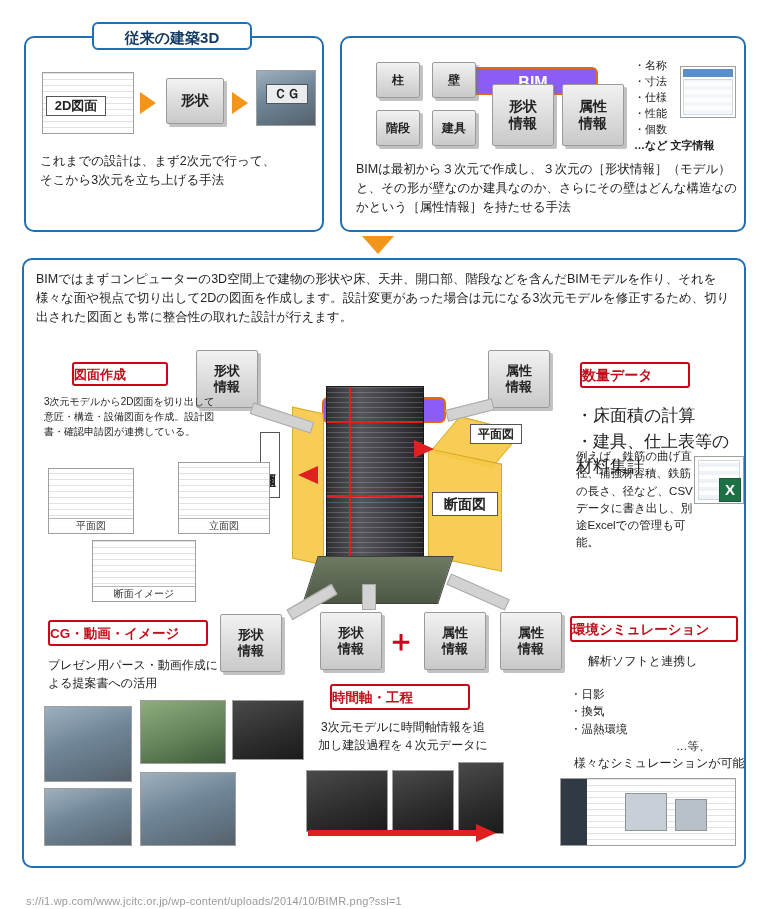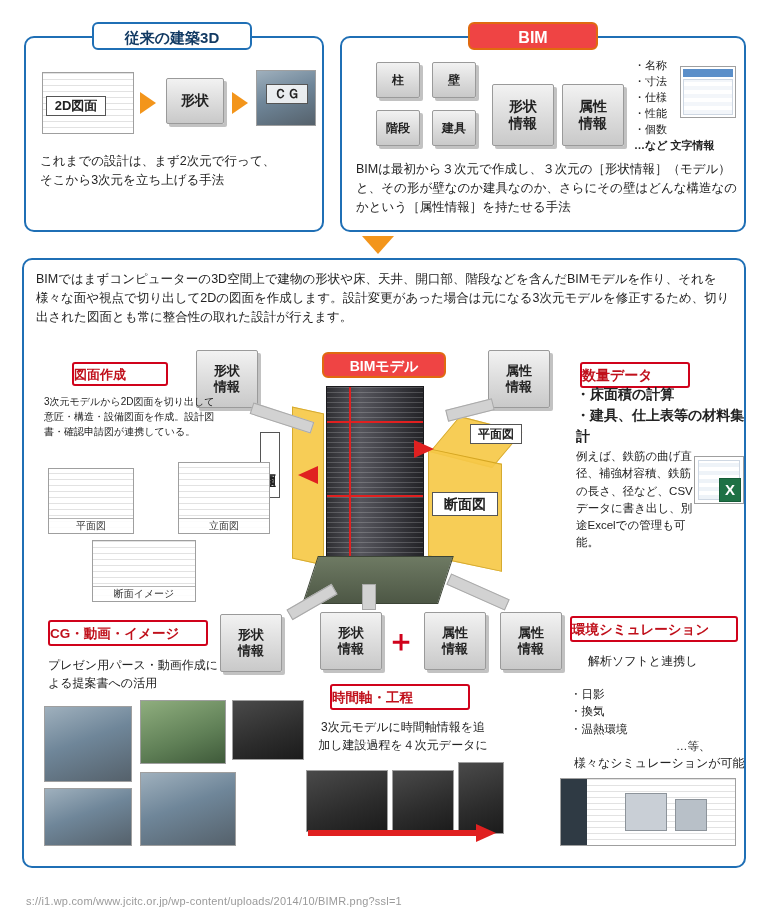--- a/index.html
+++ b/index.html
@@ -27,22 +27,23 @@
     border-radius:6px;
     font-weight:bold;
     color:#123a63;
     text-align:center;
     line-height:1.2;
     box-sizing:border-box;
     white-space:nowrap;
   }
   .panel-title.orange{
     border-color:#e06a10;
-    background:#ef4444;
+    background:#8b5cf6;
     color:#ffffff;
+    margin-top:45px;
   }
   .redbox{
     position:absolute;
     border:2px solid #d0021b;
     background:#ffffff;
     color:#c0101b;
     font-weight:bold;
     text-align:left;
     box-sizing:border-box;
     white-space:nowrap;
@@ -321,21 +322,21 @@
   <div class="img plan" style="left:92px;top:540px;width:104px;height:62px;">
     <div class="img-cap">断面イメージ</div>
   </div>
 
   <div class="arrow-gray" style="left:250px;top:412px;width:62px;height:10px;transform:rotate(18deg);"></div>
 
   <div class="block" style="left:488px;top:350px;width:62px;height:58px;font-size:13px;white-space:pre-line;">属性
 情報</div>
   <div class="redbox" style="left:580px;top:362px;width:110px;height:26px;line-height:23px;font-size:14px;">数量データ</div>
 
-  <div class="txt" style="left:576px;top:384px;width:170px;font-size:14px;font-weight:bold;">
+  <div class="txt" style="left:576px;top:403px;width:170px;font-size:17px;">
     <div>・床面積の計算</div>
     <div>・建具、仕上表等の材料集計</div>
   </div>
   <div class="txt" style="left:576px;top:448px;width:120px;font-size:11.5px;">例えば、鉄筋の曲げ直径、補強材容積、鉄筋の長さ、径など、CSVデータに書き出し、別途Excelでの管理も可能。</div>
 
   <div class="excel" style="left:694px;top:456px;width:48px;height:46px;">
     <div class="rows"></div>
   </div>
 
   <div class="arrow-gray" style="left:446px;top:404px;width:46px;height:10px;transform:rotate(-14deg);"></div>

